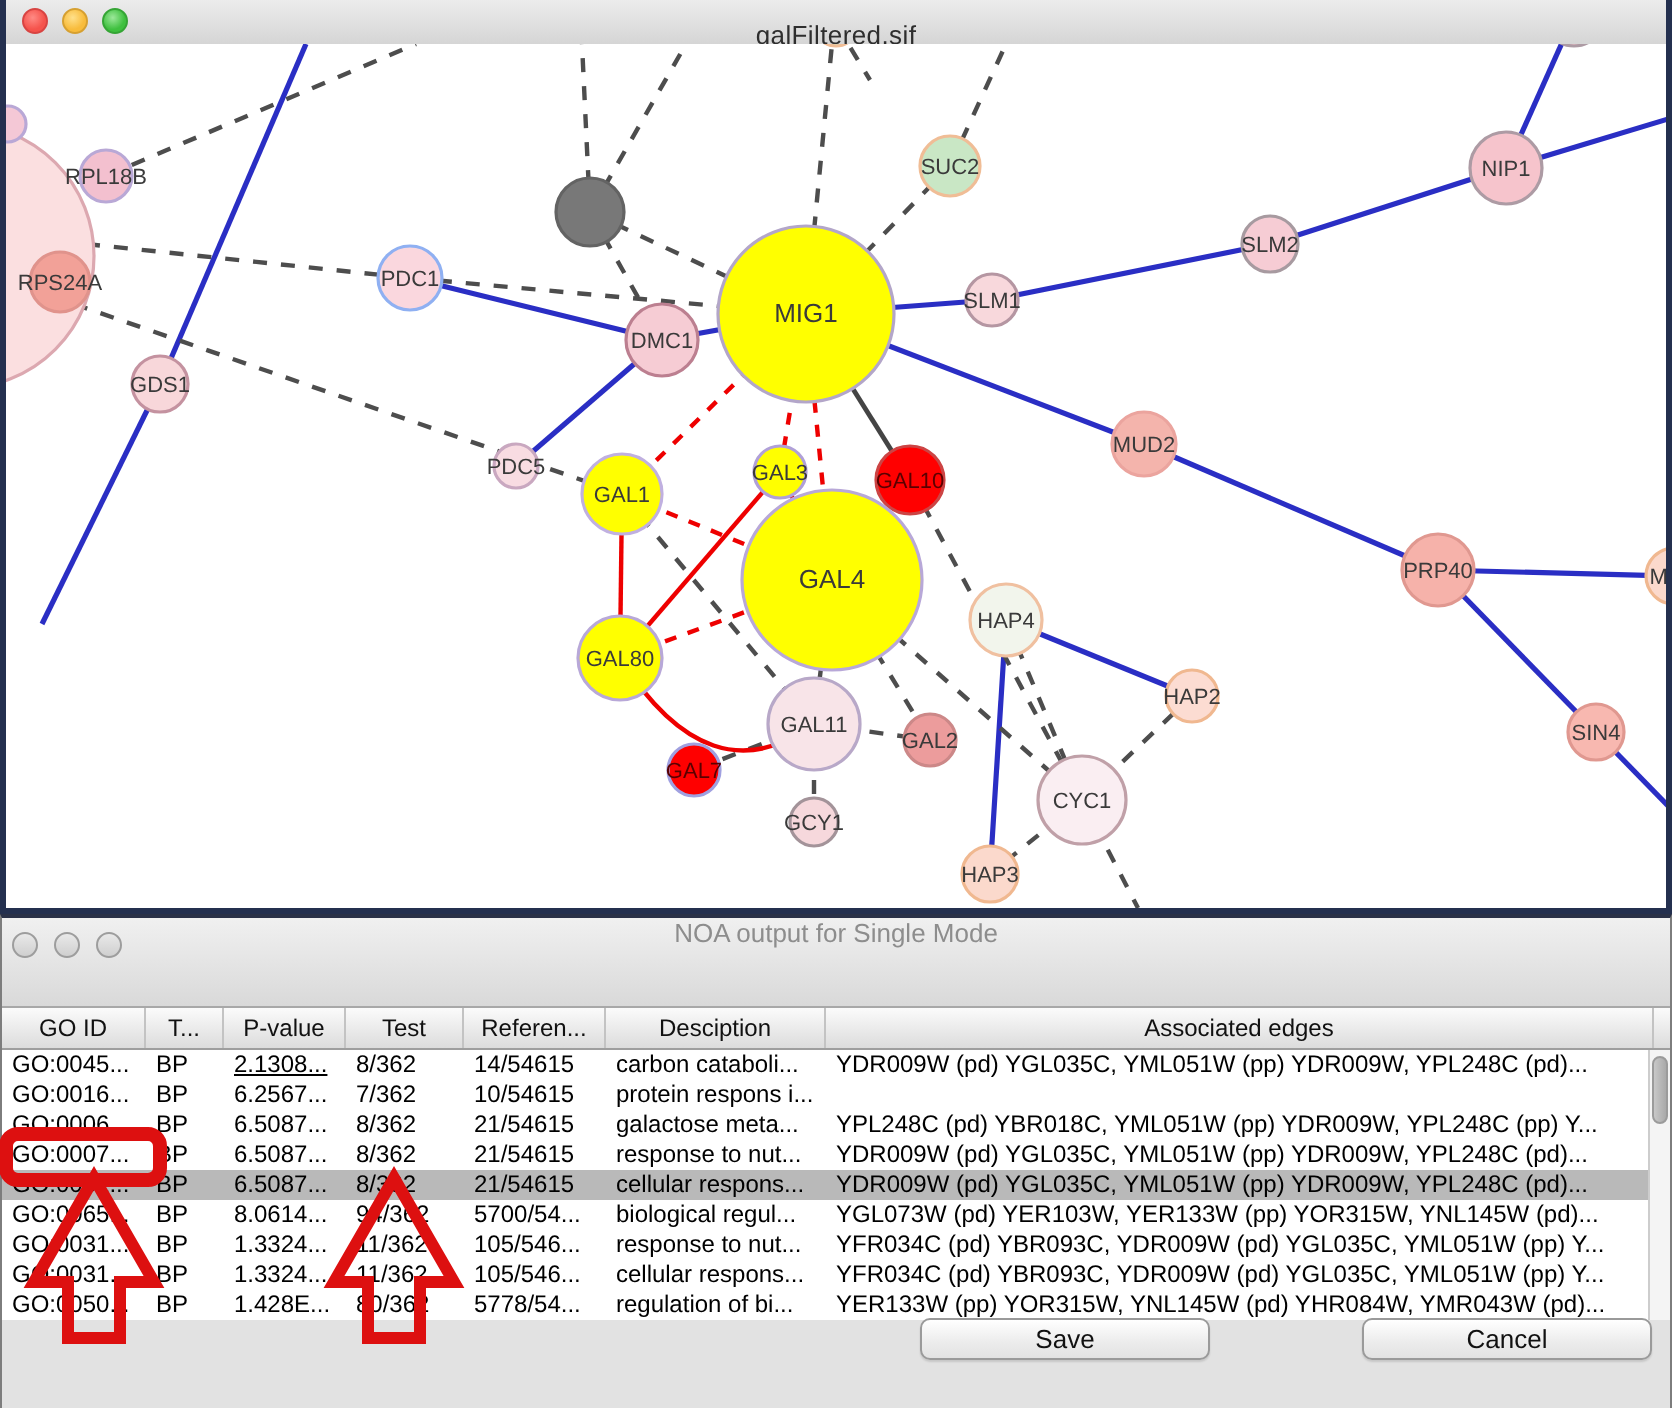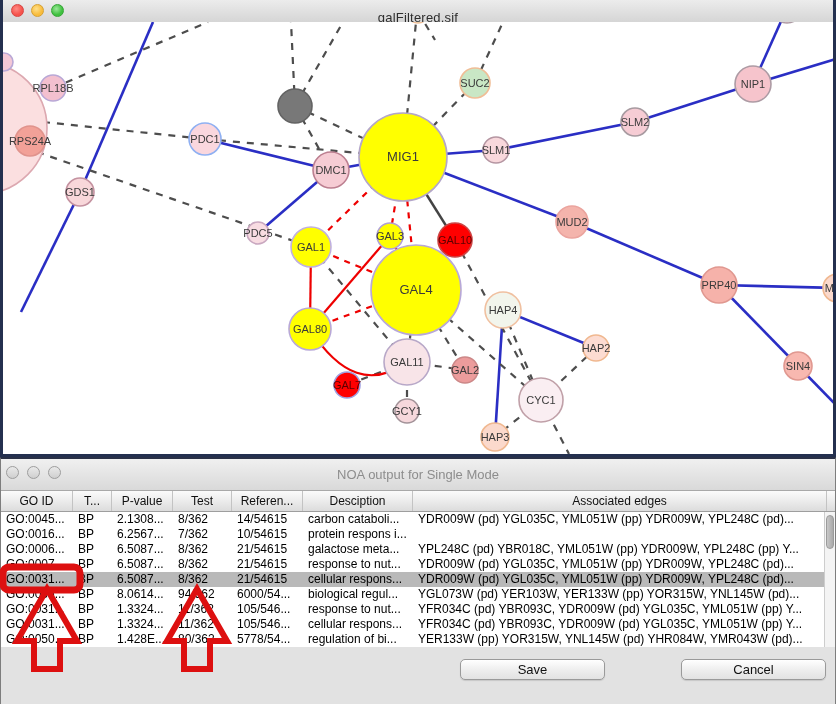--- a/index.html
+++ b/index.html
@@ -34,24 +34,24 @@
   .light.hollow { background:linear-gradient(#e9e9e9,#cfcfcf); border:1px solid #9d9d9d; }
   .canvas { position:absolute; left:0; top:22px; width:830px; height:432px; background:#fff; overflow:hidden; }
 
   
   .win-bot {
     position:absolute; left:0; top:457px; width:836px; height:247px;
     background:#e2e2e2; border-top:2px solid #2a3147;
     border-left:1px solid #7d7d7d; border-right:1px solid #7d7d7d;
   }
   .titlebar2 {
-    height:32px; position:relative;
+    height:45px; position:relative;
     background:linear-gradient(#f0f0f0,#d9d9d9);
     border-bottom:1px solid #a8a8a8;
-    display:flex; align-items:center; justify-content:center;
+    display:flex; align-items:flex-start; justify-content:center;
   }
   .titlebar2 .title { font-size:13px; color:#8d8d8d; }
   .lights2 { position:absolute; left:5px; top:7px; display:flex; gap:8px; }
 
   .thead { display:flex; height:21px; background:linear-gradient(#fbfbfb,#dcdcdc); border-bottom:1px solid #9e9e9e; }
   .th {
     font-size:12px; color:#111; display:flex; align-items:center; justify-content:center;
     border-right:1px solid #c3c3c3; height:100%; overflow:hidden; white-space:nowrap;
   }
   .tbody { position:relative; background:#fff; height:135px; border-bottom:1px solid #c9c9c9; }
@@ -227,21 +227,21 @@
       <div class="th" style="width: 61px;">P-value</div>
       <div class="th" style="width: 59px;">Test</div>
       <div class="th" style="width: 71px;">Referen...</div>
       <div class="th" style="width: 110px;">Desciption</div>
       <div class="th" style="width: 414px;">Associated edges</div>
     </div>
   <div class="tbody" id="tbody">
     <div class="trow">
         <div class="td" style="width: 72px;">GO:0045...</div>
         <div class="td" style="width: 39px;">BP</div>
-        <div class="td" style="width: 61px;">2.1308...</div>
+        <div class="td" style="width: 61px; text-decoration: underline;">2.1308...</div>
         <div class="td" style="width: 59px;">8/362</div>
         <div class="td" style="width: 71px;">14/54615</div>
         <div class="td" style="width: 110px;">carbon cataboli...</div>
         <div class="td" style="width: 414px;">YDR009W (pd) YGL035C, YML051W (pp) YDR009W, YPL248C (pd)...</div>
       </div>
       <div class="trow">
         <div class="td" style="width: 72px;">GO:0016...</div>
         <div class="td" style="width: 39px;">BP</div>
         <div class="td" style="width: 61px;">6.2567...</div>
         <div class="td" style="width: 59px;">7/362</div>
@@ -273,21 +273,21 @@
         <div class="td" style="width: 59px;">8/362</div>
         <div class="td" style="width: 71px;">21/54615</div>
         <div class="td" style="width: 110px;">cellular respons...</div>
         <div class="td" style="width: 414px;">YDR009W (pd) YGL035C, YML051W (pp) YDR009W, YPL248C (pd)...</div>
       </div>
       <div class="trow">
         <div class="td" style="width: 72px;">GO:0065...</div>
         <div class="td" style="width: 39px;">BP</div>
         <div class="td" style="width: 61px;">8.0614...</div>
         <div class="td" style="width: 59px;">94/362</div>
-        <div class="td" style="width: 71px;">6000/54...</div>
+        <div class="td" style="width: 71px;">5700/54...</div>
         <div class="td" style="width: 110px;">biological regul...</div>
         <div class="td" style="width: 414px;">YGL073W (pd) YER103W, YER133W (pp) YOR315W, YNL145W (pd)...</div>
       </div>
       <div class="trow">
         <div class="td" style="width: 72px;">GO:0031...</div>
         <div class="td" style="width: 39px;">BP</div>
         <div class="td" style="width: 61px;">1.3324...</div>
         <div class="td" style="width: 59px;">11/362</div>
         <div class="td" style="width: 71px;">105/546...</div>
         <div class="td" style="width: 110px;">response to nut...</div>

